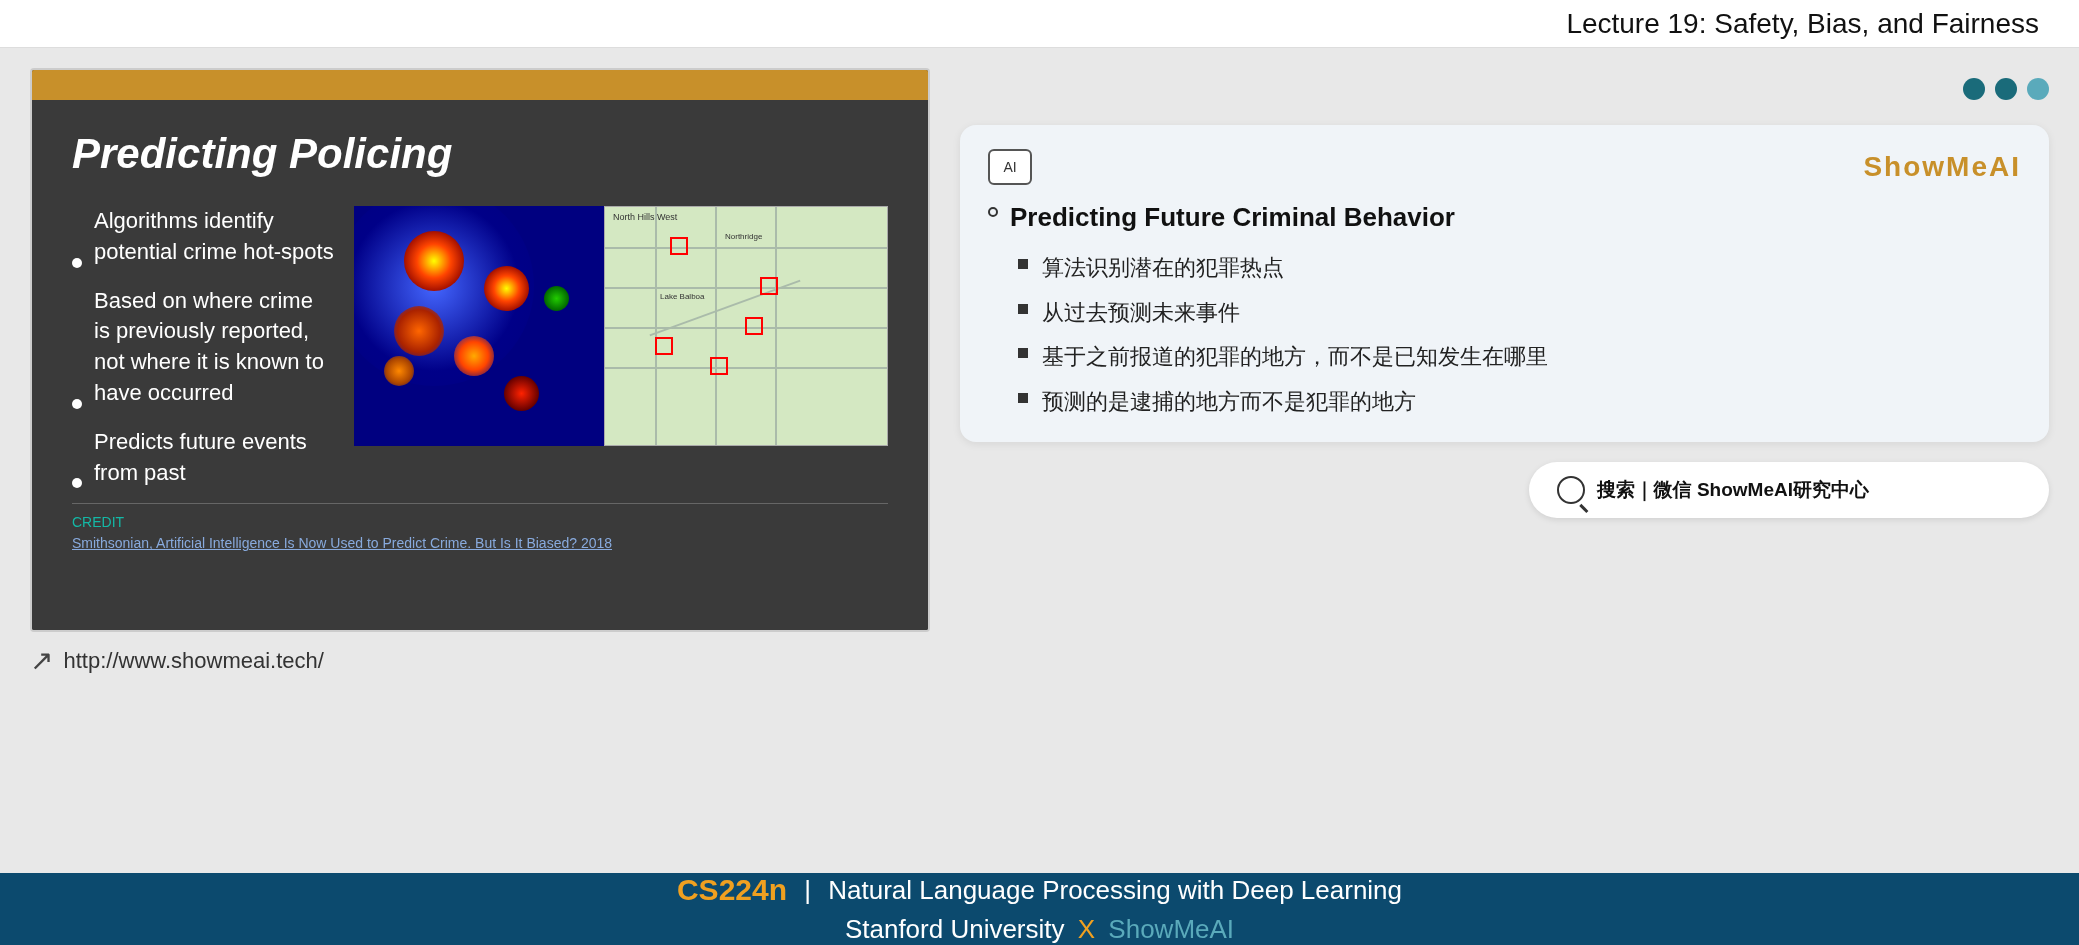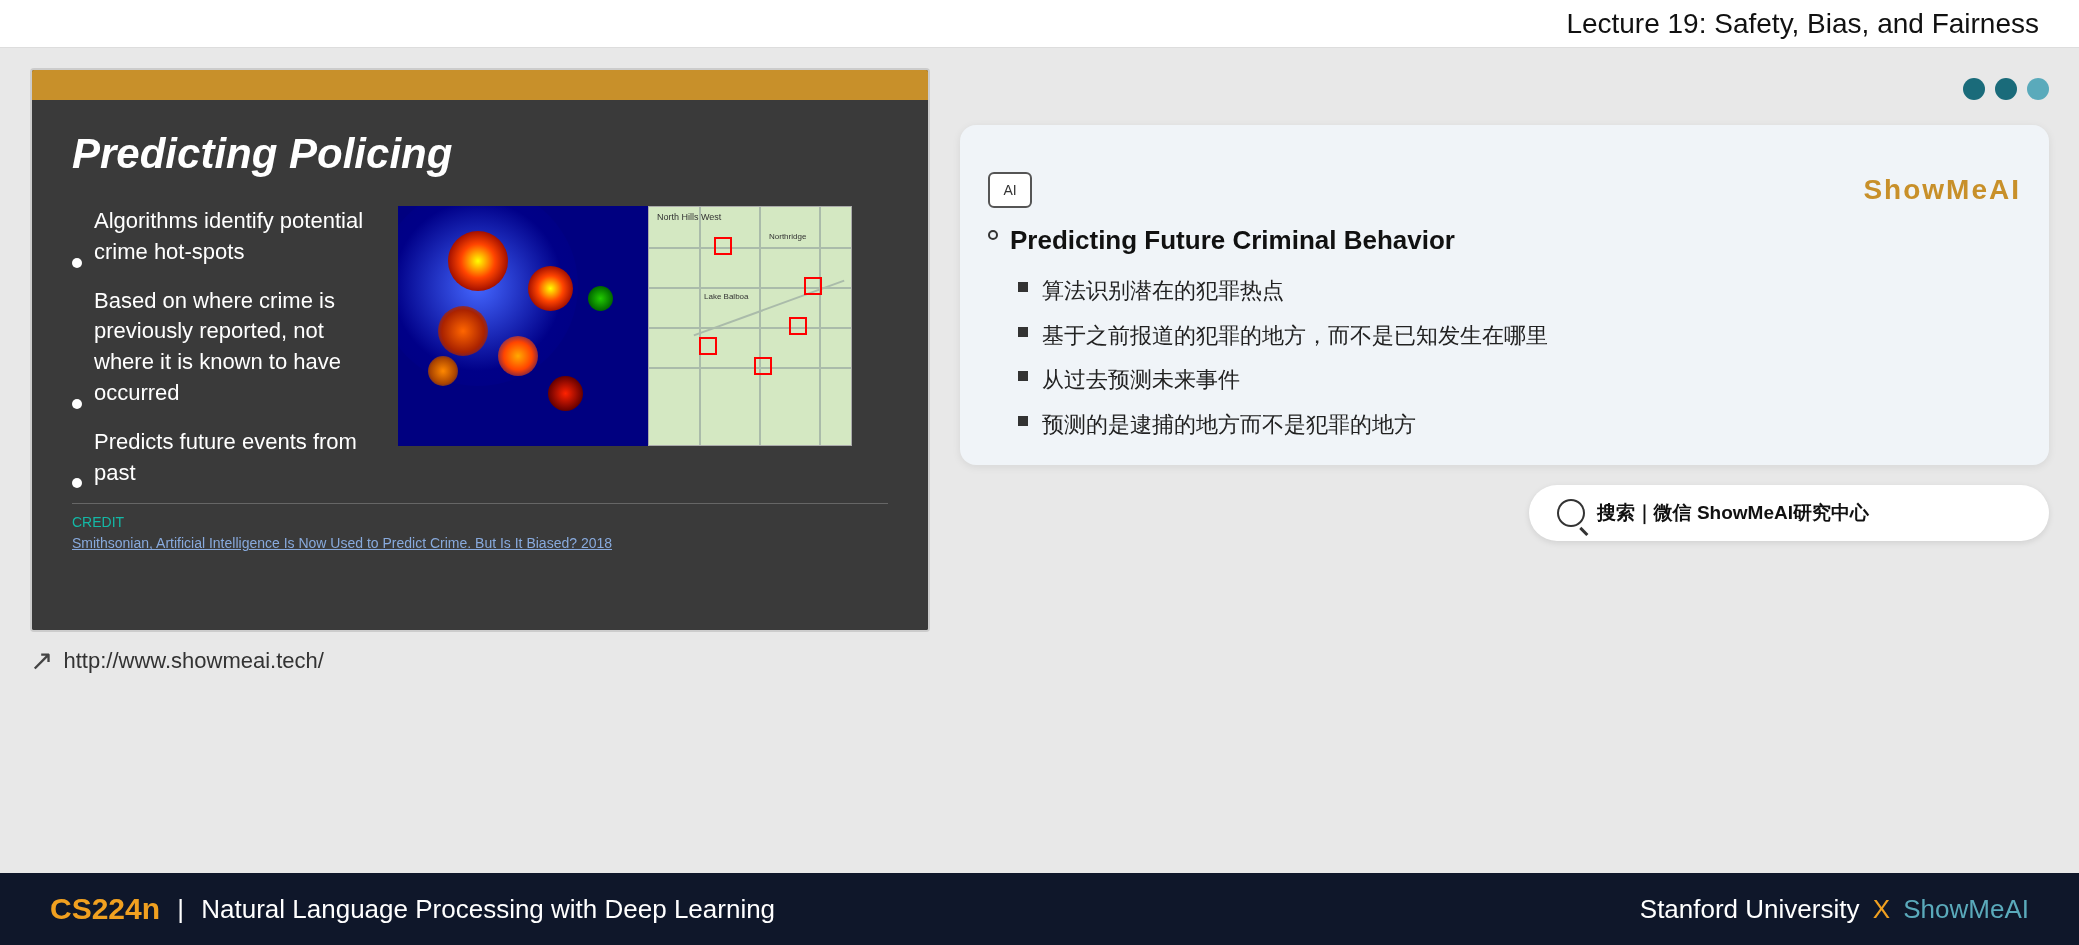--- a/index.html
+++ b/index.html
@@ -123,21 +123,21 @@
       overflow: hidden;
     }
 
     .heatmap-blob {
       position: absolute;
       border-radius: 50%;
     }
 
     
     .map-viz {
-      width: 204px;
+      width: 284px;
       height: 240px;
       background: #d4e8c2;
       position: relative;
       overflow: hidden;
       border: 1px solid #aaa;
     }
 
     .map-grid-line {
       position: absolute;
       background: #b8c8a0;
@@ -214,21 +214,20 @@
       border-radius: 16px;
       padding: 24px 28px;
       box-shadow: 0 2px 8px rgba(0,0,0,0.08);
     }
 
     .card-header {
       display: flex;
       align-items: center;
       justify-content: space-between;
       margin-bottom: 16px;
-      margin-top: 23px;
     }
 
     .ai-icon {
       width: 44px;
       height: 36px;
       border: 2px solid #555;
       border-radius: 6px;
       display: flex;
       align-items: center;
       justify-content: center;
@@ -328,25 +327,26 @@
 
     .search-text {
       font-size: 19px;
       color: #111;
       font-weight: 700;
     }
 
     
     .bottom-bar {
       height: 72px;
-      background: #0f172a;
+      background: #0c4a6e;
       display: flex;
       align-items: center;
       justify-content: space-between;
       padding: 0 50px;
+      flex-direction: column;
     }
 
     .bottom-left {
       display: flex;
       align-items: center;
       gap: 0;
       font-size: 26px;
     }
 
     .course-code {
@@ -493,25 +493,25 @@
         <span class="card-main-text">Predicting Future Criminal Behavior</span>
       </div>
 
       <div class="card-sub-bullets">
         <div class="card-sub-bullet">
           <div class="bullet-square"></div>
           <span class="card-sub-text">算法识别潜在的犯罪热点</span>
         </div>
         <div class="card-sub-bullet">
           <div class="bullet-square"></div>
-          <span class="card-sub-text">基于之前报道的犯罪的地方，而不是已知发生在哪里</span>
+          <span class="card-sub-text">从过去预测未来事件</span>
         </div>
         <div class="card-sub-bullet">
           <div class="bullet-square"></div>
-          <span class="card-sub-text">从过去预测未来事件</span>
+          <span class="card-sub-text">基于之前报道的犯罪的地方，而不是已知发生在哪里</span>
         </div>
         <div class="card-sub-bullet">
           <div class="bullet-square"></div>
           <span class="card-sub-text">预测的是逮捕的地方而不是犯罪的地方</span>
         </div>
       </div>
     </div>
 
     <div class="search-bar">
       <div class="search-icon-circle"></div>

